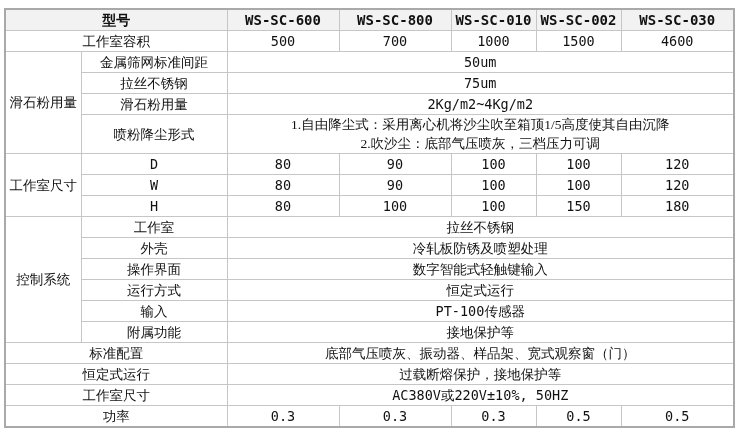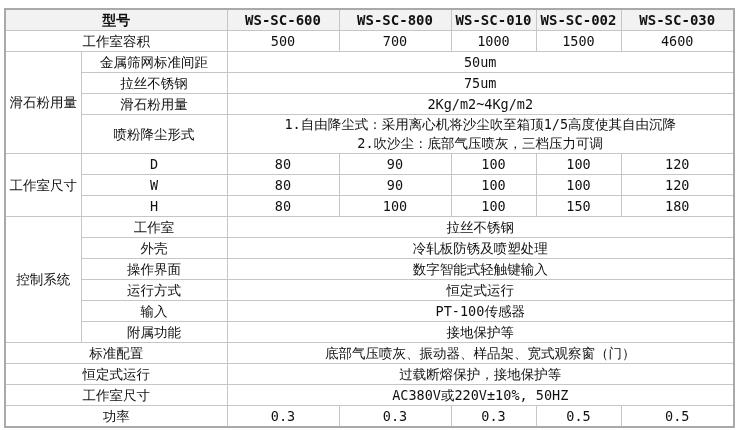--- a/index.html
+++ b/index.html
@@ -34,20 +34,21 @@
     white-space: nowrap;
   }
   tr.header-row td {
     background: #f2f2f2;
     font-weight: bold;
     font-size: 14px;
   }
   td.wrapcell {
     white-space: normal;
     line-height: 18px;
+    font-family: Liberation Serif, serif;
   }
 </style>
 </head>
 <body>
 
 <div class="page">
   <table class="spec">
     <colgroup>
       <col style="width:76px">
       <col style="width:146px">

